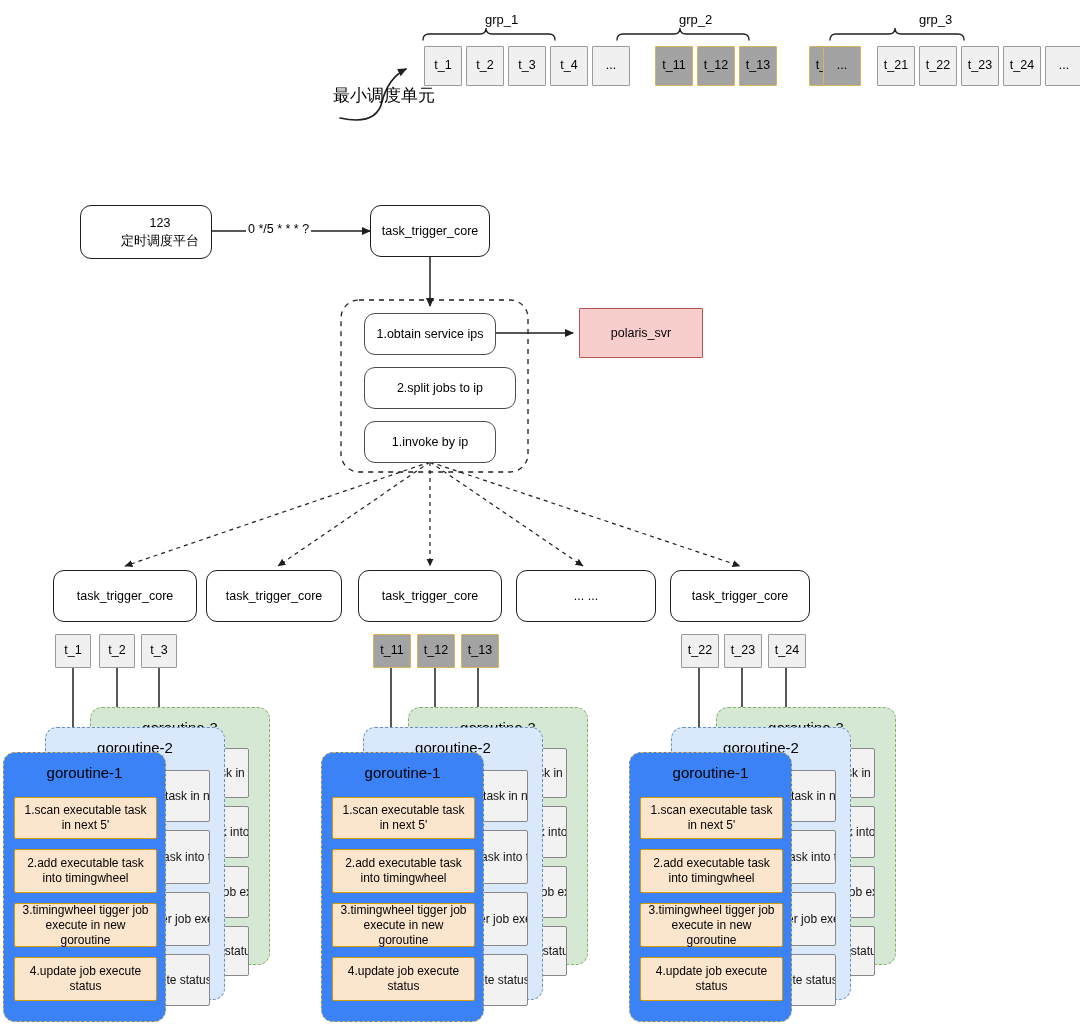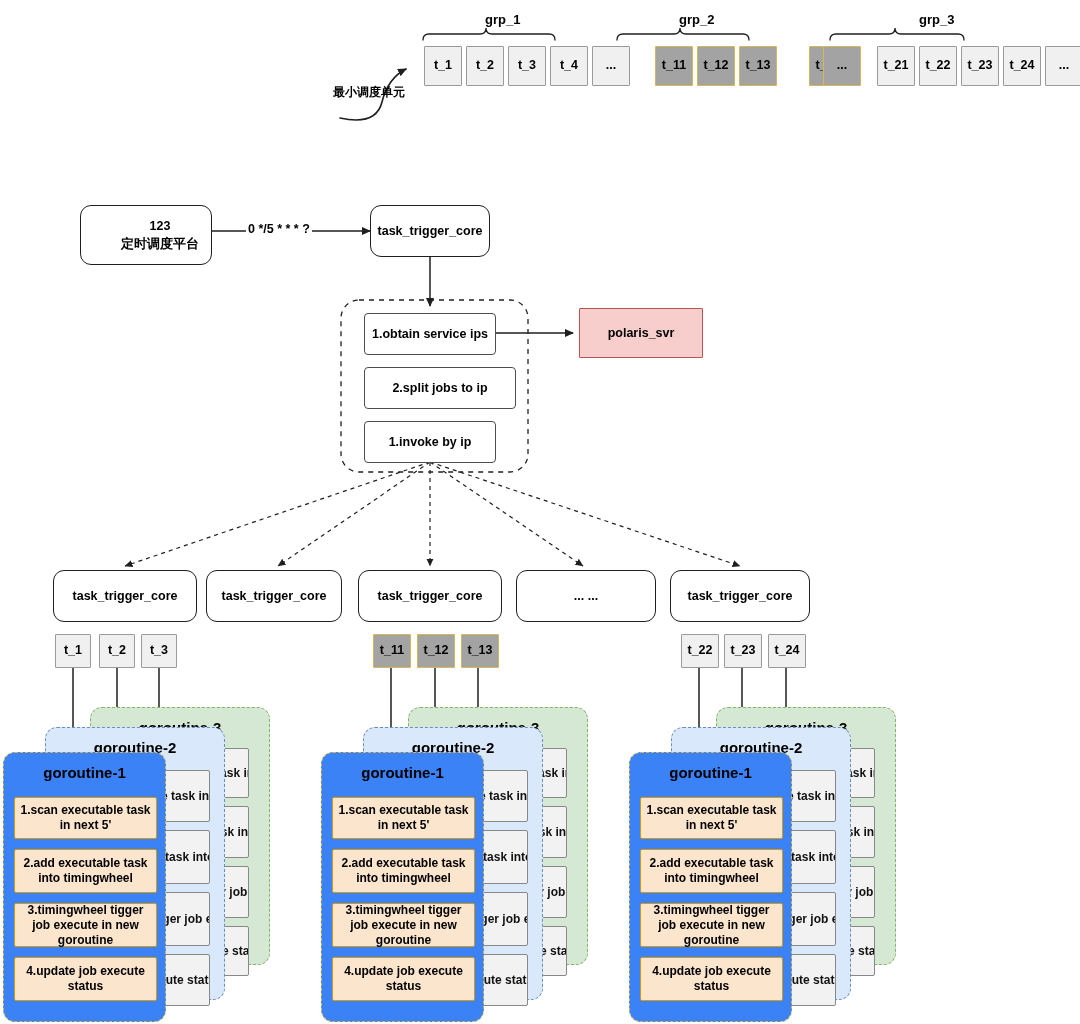--- a/index.html
+++ b/index.html
@@ -2,51 +2,51 @@
 <html><head>
 <meta charset="utf-8">
 <style>
   html,body{margin:0;padding:0;background:#ffffff;}
   body{
     width:1080px;height:1024px;position:relative;overflow:hidden;
     font-family:"Liberation Sans","DejaVu Sans",sans-serif;
     color:#000;
     -webkit-font-smoothing:antialiased;
   }
-  #canvas{position:absolute;inset:0;width:1080px;height:1024px;font-weight:bold;}
+  #canvas{position:absolute;inset:0;width:1080px;height:1024px;}
   svg.layer{position:absolute;left:0;top:0;width:1080px;height:1024px;pointer-events:none;}
 
   
   .node{position:absolute;box-sizing:border-box;display:flex;align-items:center;
         justify-content:center;text-align:center;}
 
   
   .tile{
     width:38px;height:40px;border:1px solid #9a9a9a;background:#f0f0f0;
     font-size:12.5px;line-height:1.1;border-radius:1px;
   }
   .tile.amber{background:#a3a3a3;border-color:#d6b656;}
   .grp-label{position:absolute;font-size:13px;color:#000;}
 
   
   .rbox{
     border:1.4px solid #1f1f1f;background:#ffffff;border-radius:11px;
     font-size:12.5px;line-height:1.35;
   }
   .sbox{
-    border:1.4px solid #4d4d4d;background:#ffffff;border-radius:4px;
+    border:1.4px solid #4d4d4d;background:#ffffff;border-radius:11px;
     font-size:12.5px;line-height:1.3;
   }
   .pinkbox{
     border:1.4px solid #b85450;background:#f8cecc;border-radius:1px;
     font-size:12.5px;
   }
   .cn{font-size:13px;}
   .edge-label{position:absolute;font-size:12.5px;background:#fff;padding:0 2px;}
-  .annot{position:absolute;font-size:12px;}
+  .annot{position:absolute;font-size:17px;}
 
   
   .gstack{position:absolute;}
   .gcard{
     position:absolute;box-sizing:border-box;border-radius:12px;
     border-width:1.5px;border-style:dashed;
   }
   .gcard.green{background:#d5e8d4;border-color:#82b366;}
   .gcard.blue{background:#dae8fc;border-color:#6c8ebf;}
   .gcard.yellow{background:#3b82f6;border-color:#d6b656;}
@@ -140,21 +140,21 @@
   <div class="node tile amber" style="left:823px;top:46px;">...</div>
 
   <div class="node tile" style="left:877px;top:46px;">t_21</div>
   <div class="node tile" style="left:919px;top:46px;">t_22</div>
   <div class="node tile" style="left:961px;top:46px;">t_23</div>
   <div class="node tile" style="left:1003px;top:46px;">t_24</div>
   <div class="node tile" style="left:1045px;top:46px;">...</div>
 
   <div class="annot cn" style="left:333px;top:84px;">最小调度单元</div>
 
-  <div class="node rbox" style="left:80px;top:205px;width:132px;height:60px;flex-direction:column;padding-left:28px;">
+  <div class="node rbox" style="left:80px;top:205px;width:132px;height:54px;flex-direction:column;padding-left:28px;">
     <span>123</span>
     <span class="cn">定时调度平台</span>
   </div>
 
   <div class="edge-label" style="left:246px;top:222px;">0 */5 * * * ?</div>
 
   <div class="node rbox" style="left:370px;top:205px;width:120px;height:52px;">task_trigger_core</div>
 
   <div class="node pinkbox" style="left:579px;top:308px;width:124px;height:50px;">polaris_svr</div>
 

